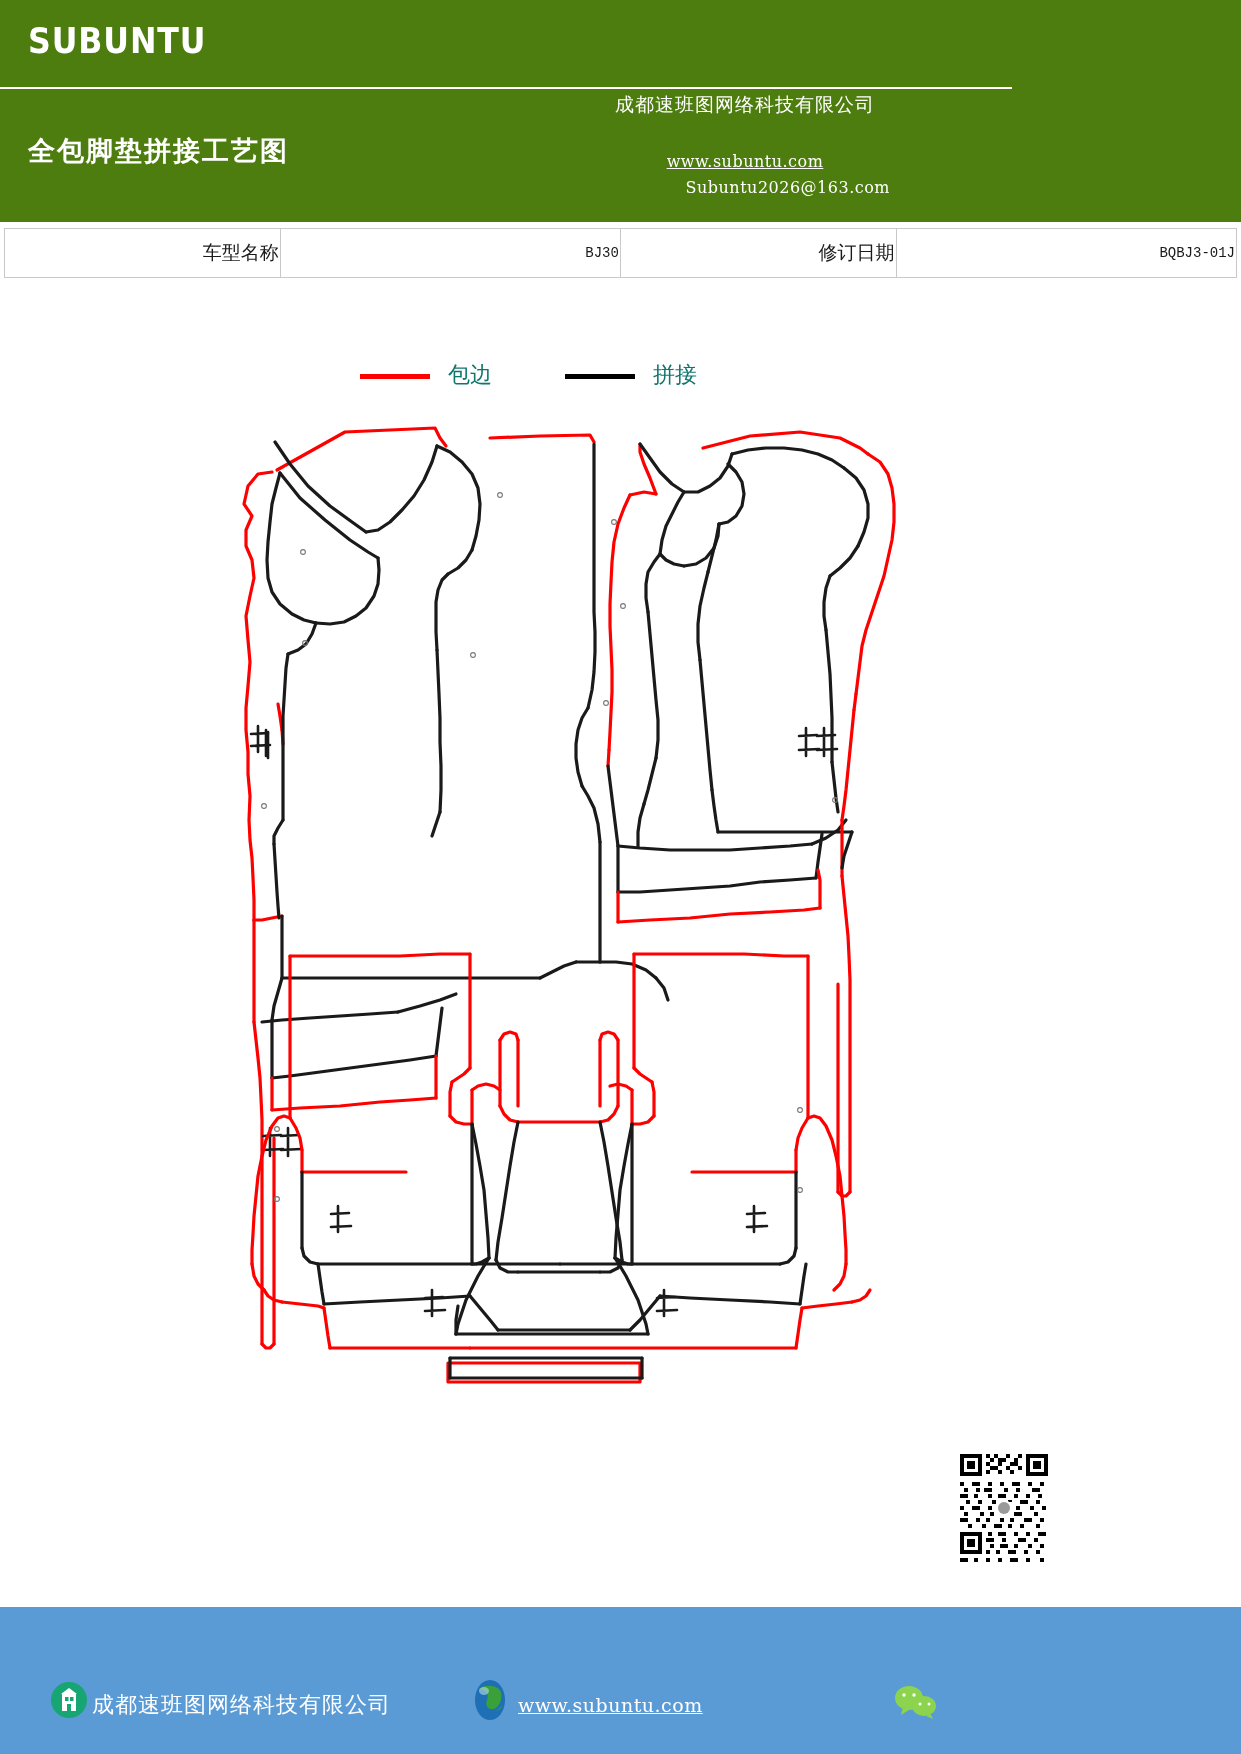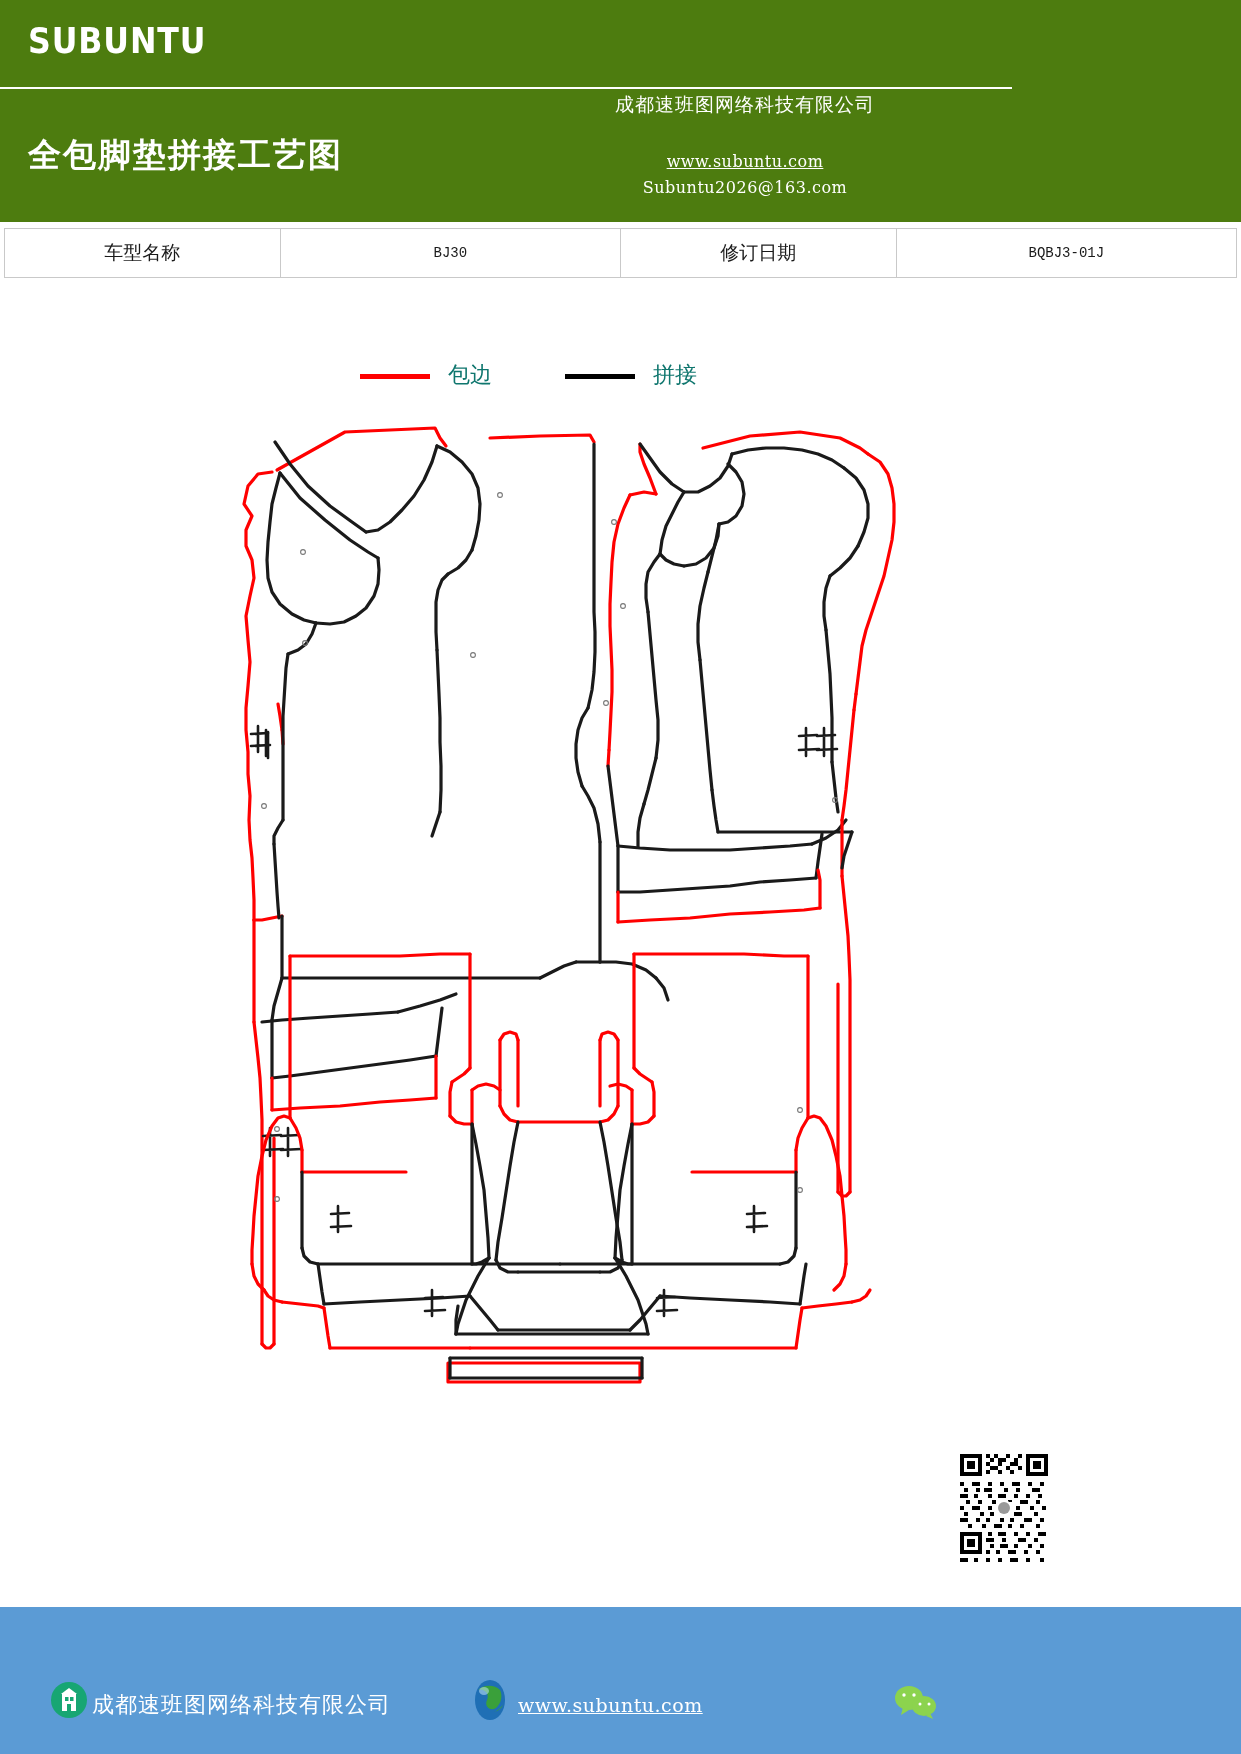--- a/index.html
+++ b/index.html
@@ -20,52 +20,52 @@
     font-weight:bold;font-size:36px;letter-spacing:1px;
     color:#ffffff;
     transform:scaleX(0.88);transform-origin:left center;
   }
   .hdr-rule{
     position:absolute;left:0px;top:87px;width:1012px;height:2px;
     background:#ffffff;
   }
   .doc-title{
     position:absolute;left:28px;top:133px;
-    font-size:33px;color:#ffffff;letter-spacing:2px;
+    font-size:27px;color:#ffffff;letter-spacing:2px;
     font-family:"DejaVu Sans","Liberation Sans",sans-serif;
     font-weight:bold;
   }
   .company-hdr{
     position:absolute;left:560px;top:92px;width:370px;
     text-align:center;color:#ffffff;font-size:19px;letter-spacing:1px;
   }
   .hdr-web{
     position:absolute;left:600px;top:152px;width:290px;
     text-align:center;color:#ffffff;font-size:16px;
     text-decoration:underline;letter-spacing:.5px;
     font-family:"DejaVu Serif","Liberation Serif",serif;
   }
   .hdr-mail{
     position:absolute;left:600px;top:178px;width:290px;
-    text-align:center;color:#ffffff;font-size:16px;letter-spacing:.5px;
+    text-align:right;color:#ffffff;font-size:16px;letter-spacing:.5px;
     font-family:"DejaVu Serif","Liberation Serif",serif;
   }
   .sop{
     position:absolute;right:18px;top:52px;
     font-family:"DejaVu Sans","Liberation Sans",sans-serif;
     font-weight:bold;font-size:72px;color:#ffffff;line-height:72px;
   }
   
   .info-table{
     position:absolute;left:4px;top:228px;width:1233px;
     border-collapse:collapse;
   }
   .info-table td{
     border:1px solid #c9c9c9;
-    height:46px;text-align:center;vertical-align:middle;
+    height:46px;text-align:right;vertical-align:middle;
     font-size:19px;color:#1a1a1a;
     font-family:"DejaVu Serif","Liberation Serif",serif;
   }
   .info-table td.k{width:275px;}
   .info-table td.v{width:340px;font-family:Liberation Mono, monospace;font-size:14px;}
   
   .legend{
     position:absolute;left:0;top:360px;width:1241px;height:40px;
   }
   .legend-item{position:absolute;top:0;height:40px;}

